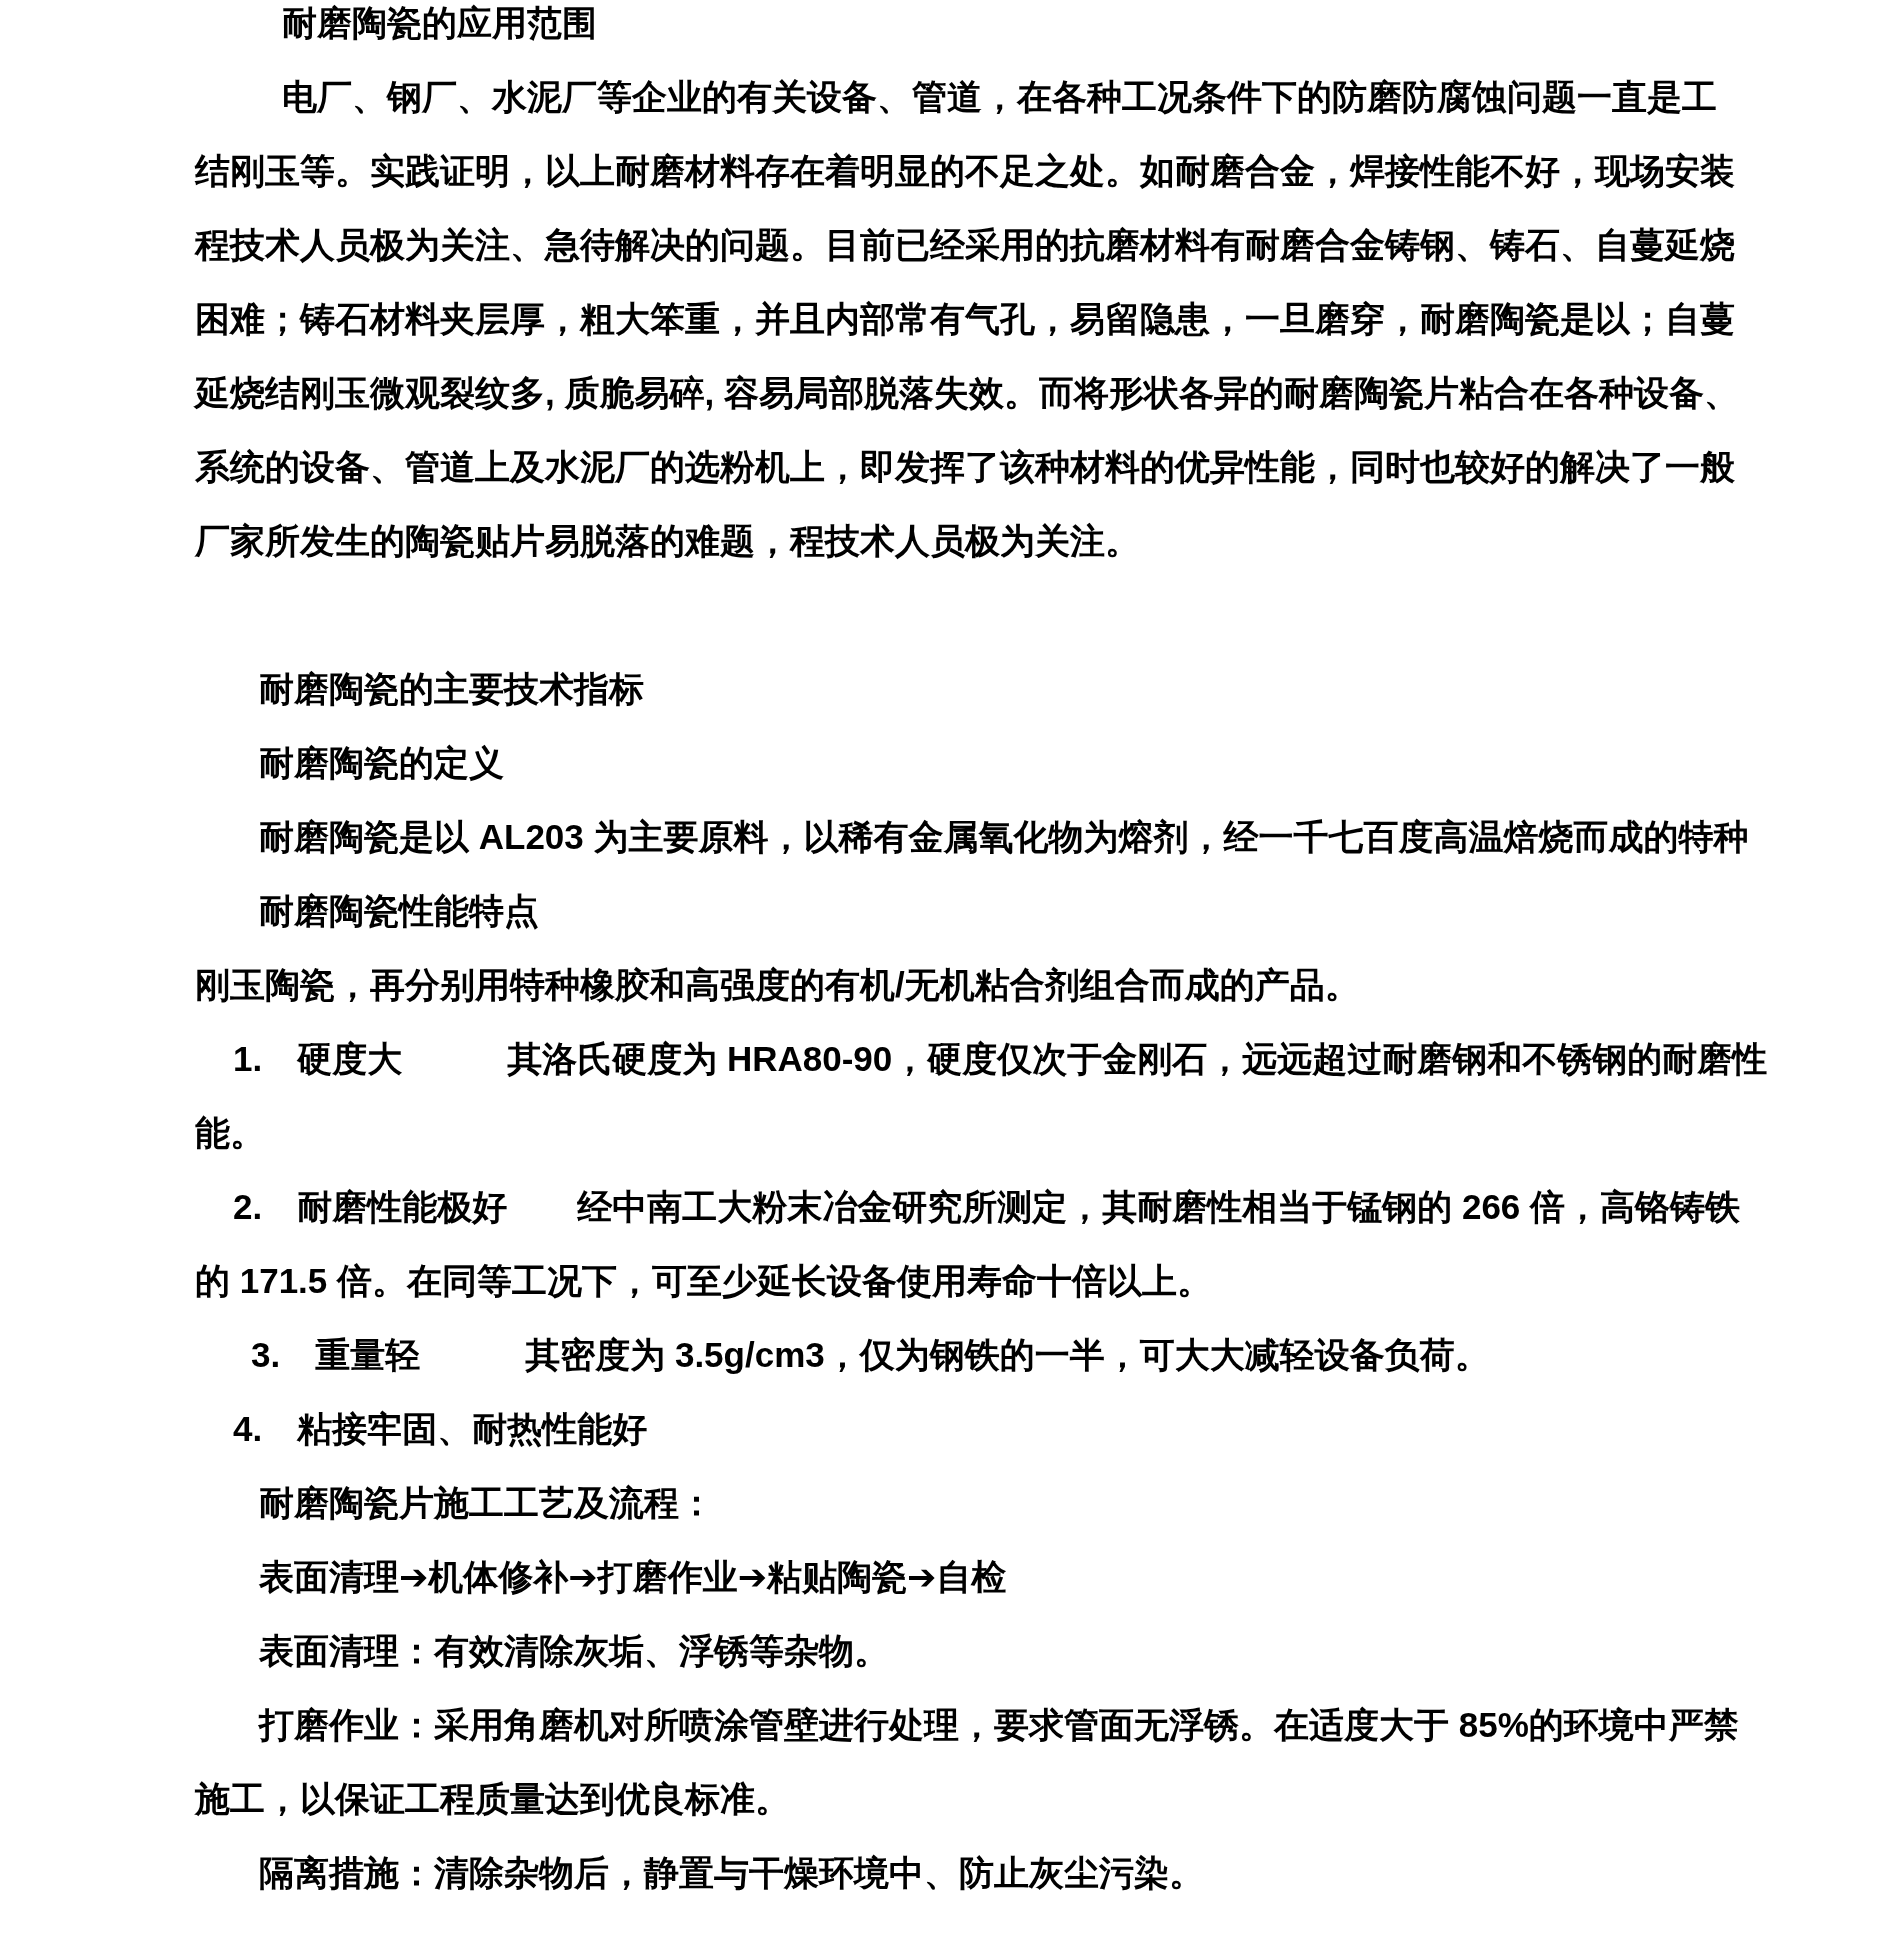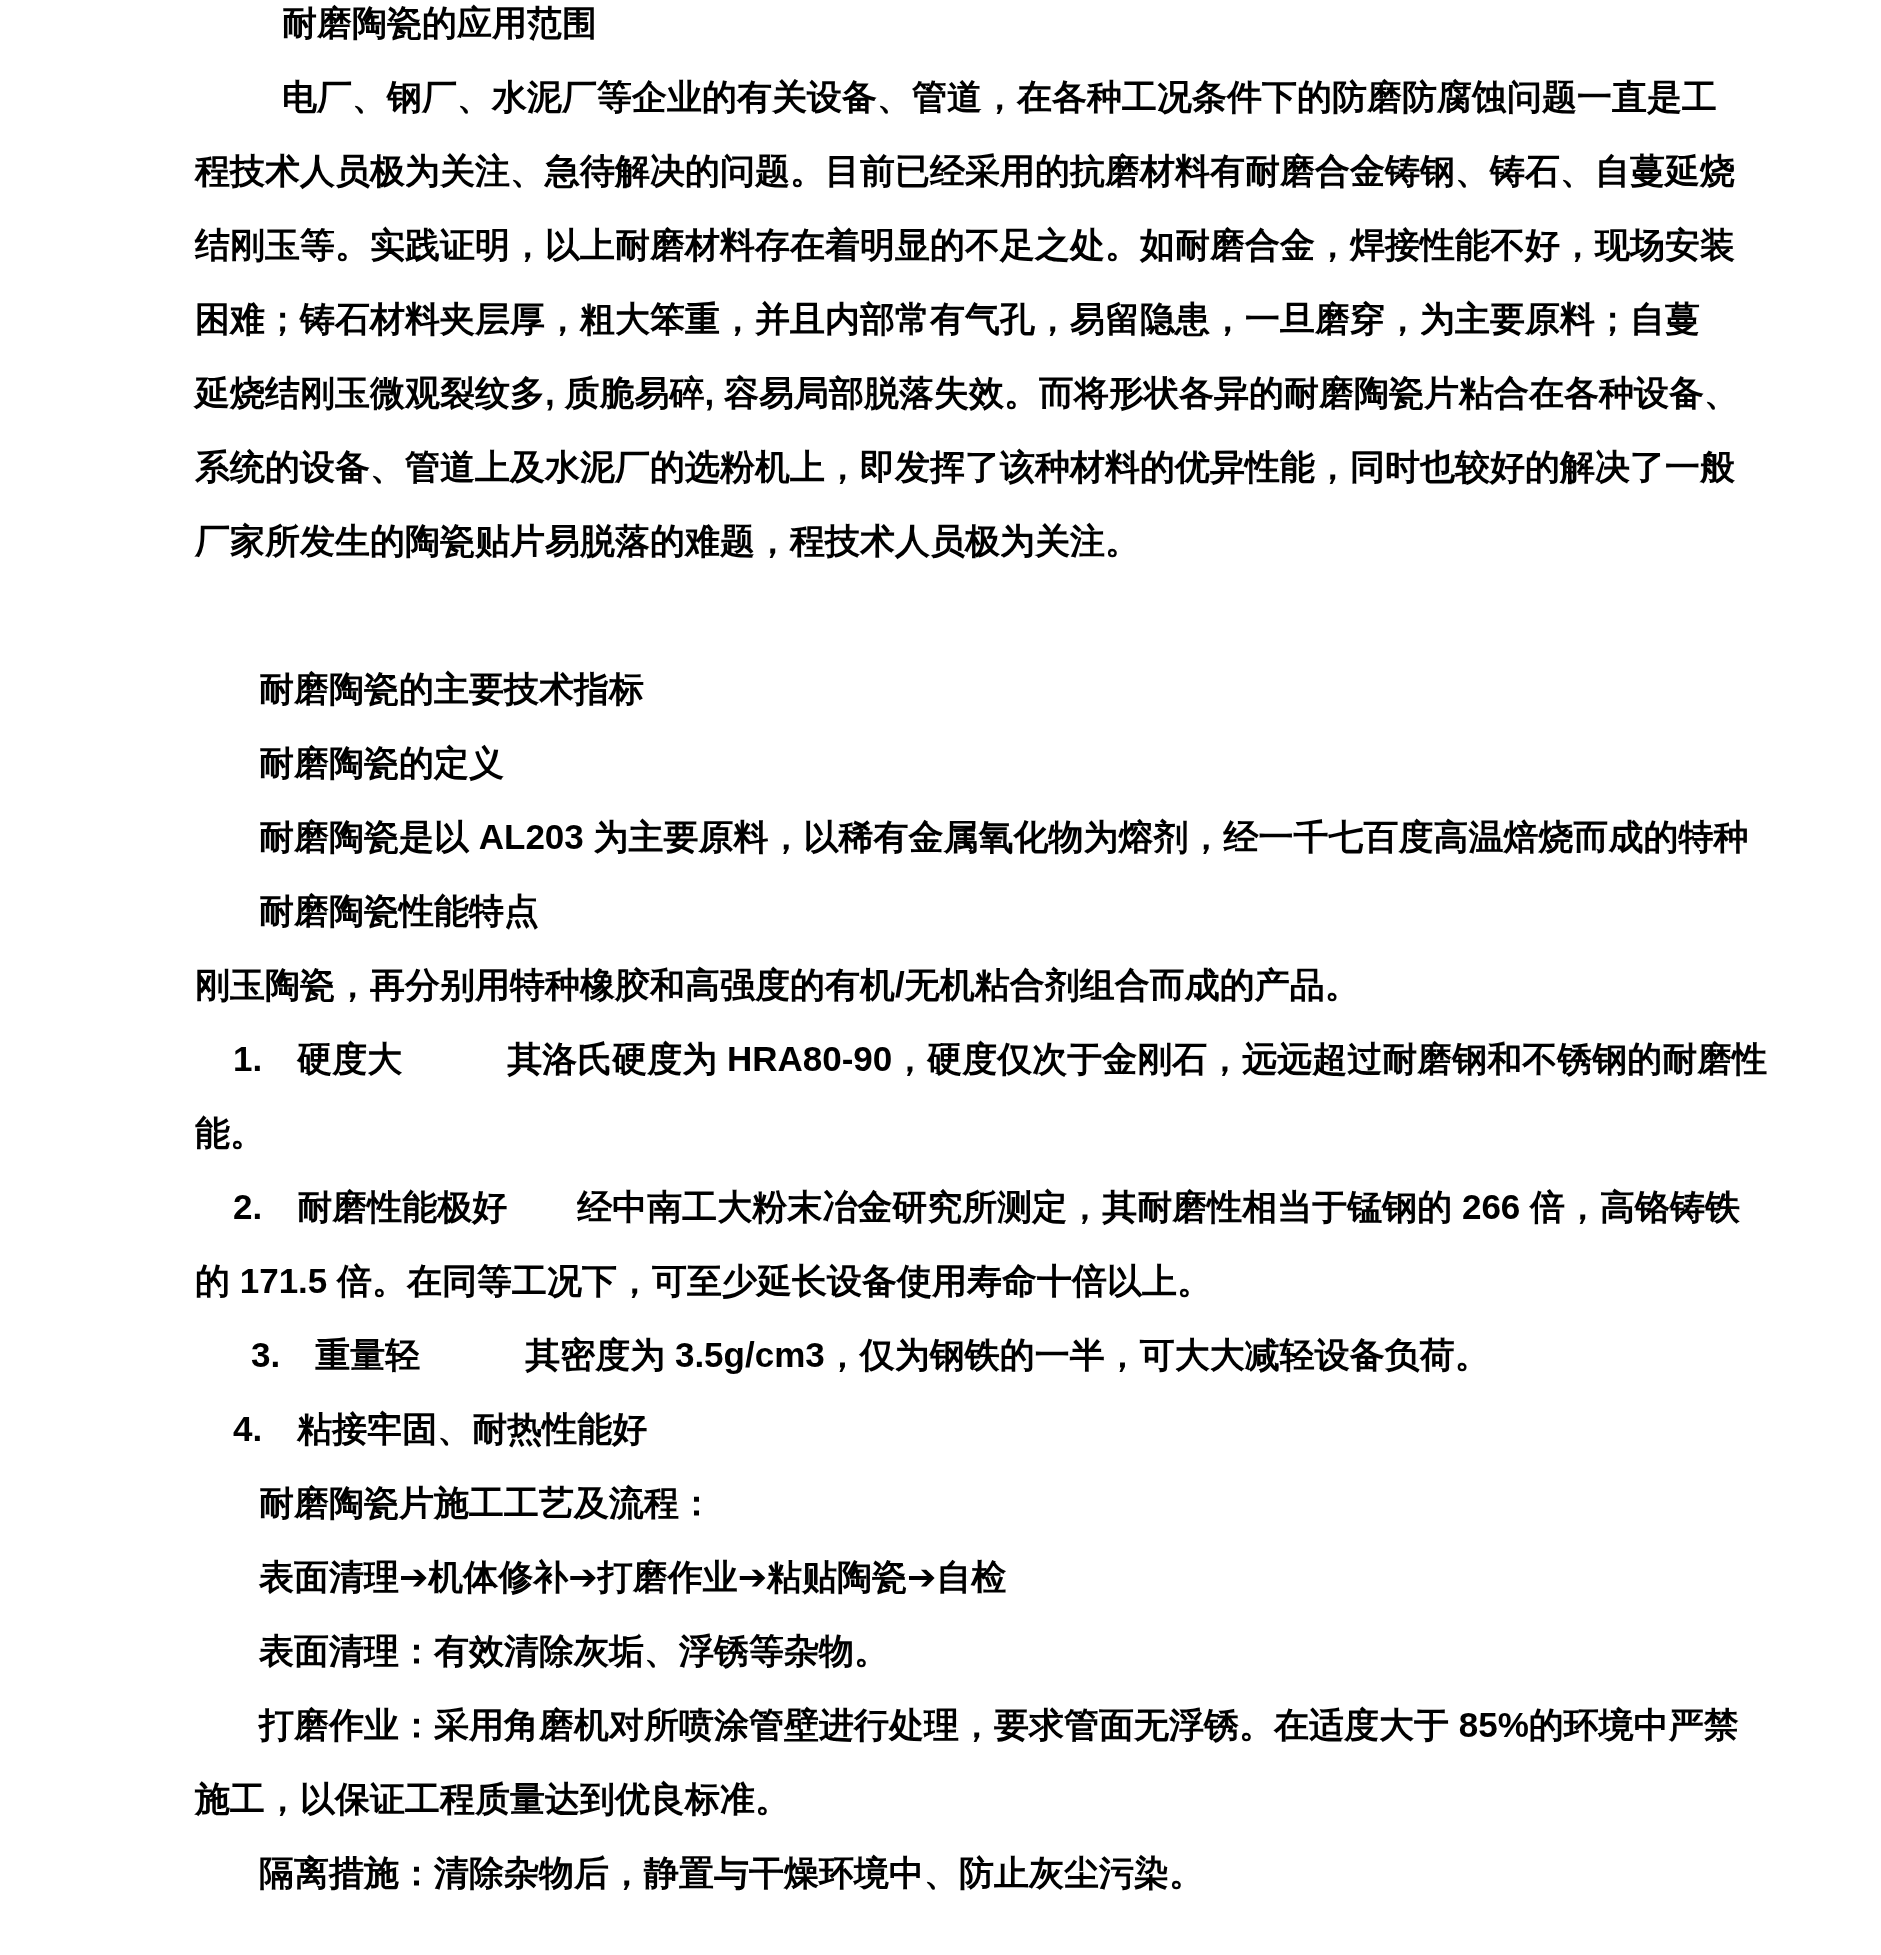--- a/index.html
+++ b/index.html
@@ -34,23 +34,23 @@
   .ib  { padding-left: 64px;  } 
   .ic  { padding-left: 38px;  } 
   .ic3 { padding-left: 56px;  } 
 </style>
 </head>
 <body>
 
 <div class="doc">
   <div class="line ia">耐磨陶瓷的应用范围</div>
   <div class="line ia">电厂、钢厂、水泥厂等企业的有关设备、管道，在各种工况条件下的防磨防腐蚀问题一直是工</div>
+  <div class="line">结刚玉等。实践证明，以上耐磨材料存在着明显的不足之处。如耐磨合金，焊接性能不好，现场安装</div>
   <div class="line">程技术人员极为关注、急待解决的问题。目前已经采用的抗磨材料有耐磨合金铸钢、铸石、自蔓延烧</div>
-  <div class="line">结刚玉等。实践证明，以上耐磨材料存在着明显的不足之处。如耐磨合金，焊接性能不好，现场安装</div>
-  <div class="line">困难；铸石材料夹层厚，粗大笨重，并且内部常有气孔，易留隐患，一旦磨穿，为主要原料；自蔓</div>
+  <div class="line">困难；铸石材料夹层厚，粗大笨重，并且内部常有气孔，易留隐患，一旦磨穿，耐磨陶瓷是以；自蔓</div>
   <div class="line">延烧结刚玉微观裂纹多, 质脆易碎, 容易局部脱落失效。而将形状各异的耐磨陶瓷片粘合在各种设备、</div>
   <div class="line">系统的设备、管道上及水泥厂的选粉机上，即发挥了该种材料的优异性能，同时也较好的解决了一般</div>
   <div class="line">厂家所发生的陶瓷贴片易脱落的难题，程技术人员极为关注。</div>
   <div class="line"></div>
   <div class="line ib">耐磨陶瓷的主要技术指标</div>
   <div class="line ib">耐磨陶瓷的定义</div>
   <div class="line ib">耐磨陶瓷是以 AL203 为主要原料，以稀有金属氧化物为熔剂，经一千七百度高温焙烧而成的特种</div>
   <div class="line ib">耐磨陶瓷性能特点</div>
   <div class="line">刚玉陶瓷，再分别用特种橡胶和高强度的有机/无机粘合剂组合而成的产品。</div>
   <div class="line ic">1.　硬度大　　　其洛氏硬度为 HRA80-90，硬度仅次于金刚石，远远超过耐磨钢和不锈钢的耐磨性</div>

